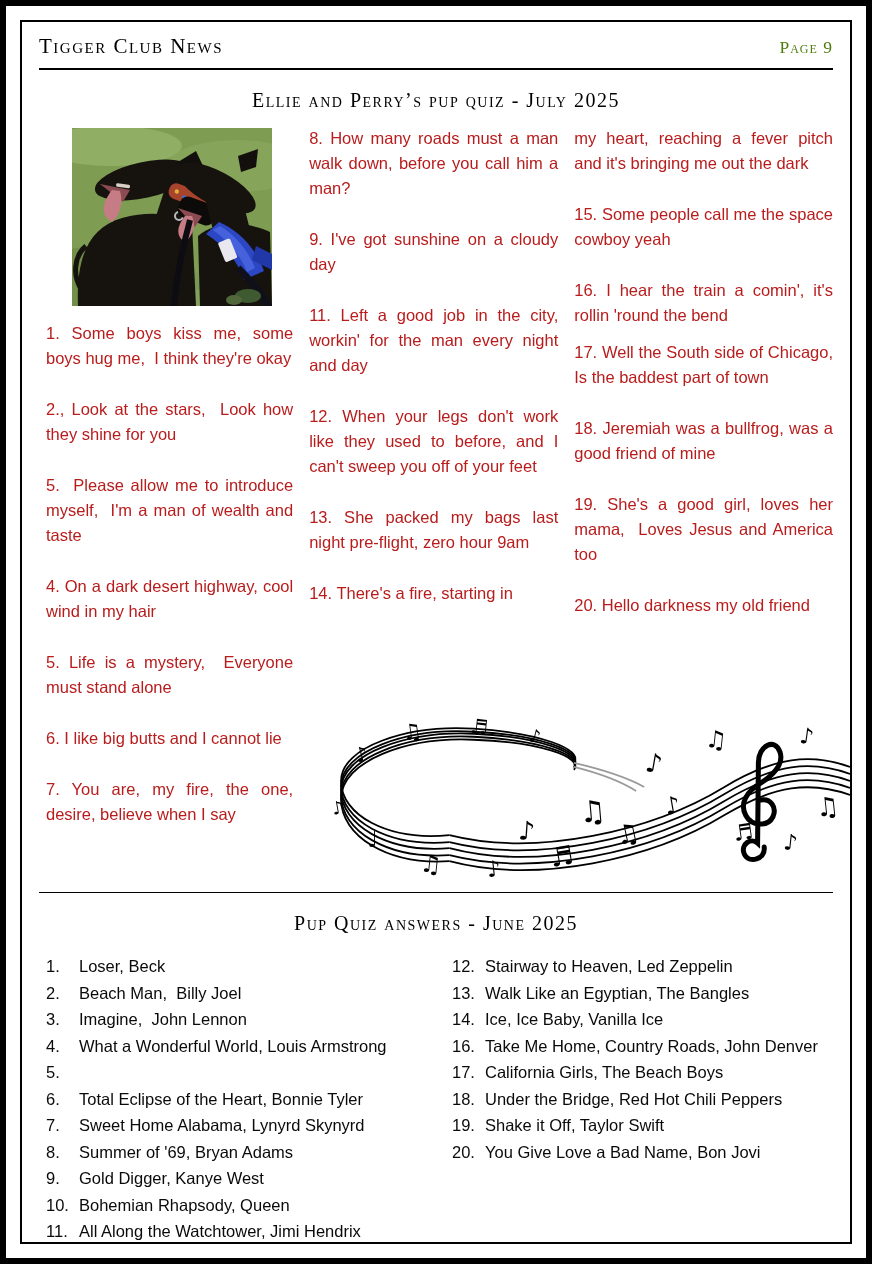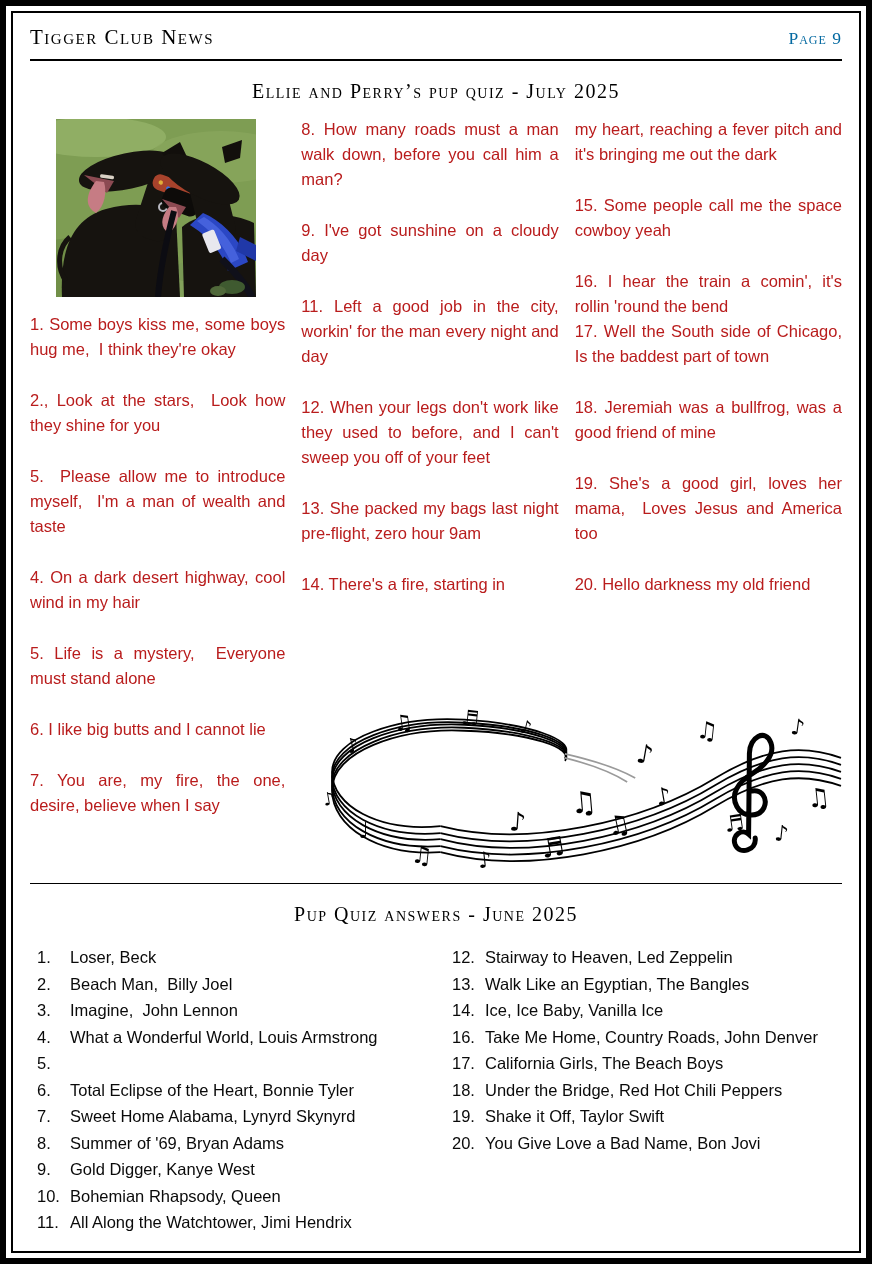--- a/index.html
+++ b/index.html
@@ -1,53 +1,53 @@
 <!DOCTYPE html>
 <html><head>
 <meta charset="utf-8">
 <style>
   html,body{margin:0;padding:0;background:#fff;}
   .page{
     width:872px;height:1264px;box-sizing:border-box;
-    border:6px solid #000;padding:5px;background:#fff;
+    border:6px solid #000;padding:14px;background:#fff;
     font-family:"Liberation Sans",sans-serif;color:#0a0a0a;
     position:relative;
   }
   .inner{
     border:2px solid #000;height:100%;box-sizing:border-box;
     padding:0 17px;overflow:hidden;background:#fff;
   }
   
   .masthead{display:flex;justify-content:space-between;align-items:baseline;padding-top:12px;}
   .masthead-title{
     font-family:"Liberation Serif",serif;font-variant:small-caps;
     font-size:21px;letter-spacing:1.5px;color:#000;
   }
   .masthead-page{
     font-family:"Liberation Serif",serif;font-variant:small-caps;
-    font-size:17.5px;letter-spacing:1px;color:#0369a1;
+    font-size:17.5px;letter-spacing:1px;color:#4d7c0f;
   }
   .rule{border:0;border-top:2px solid #000;margin:9px 0 0 0;}
   .rule.thin{border-top-width:1.5px;margin:0;}
   .section-title{
     text-align:center;font-family:"Liberation Serif",serif;font-variant:small-caps;
     font-weight:normal;font-size:20px;letter-spacing:1.5px;color:#000;
     margin:12px 0 0 0;line-height:36px;
   }
   
   .quiz-body{position:relative;height:766px;margin-top:8px;}
   .cols{display:flex;gap:16px;}
-  .col1{width:256px;}
+  .col1{width:256px;margin-left:7px;}
   .col2{width:258px;}
   .col3{width:268px;}
   p.q{
     font-size:16.5px;line-height:25px;text-align:justify;
     white-space:pre-wrap;margin:0 0 26px 0;color:#b91c1c;
   }
-  p.q.mb0{margin-bottom:0;}
+  p.q.mb0{margin-bottom:12px;}
   .photo{width:200px;height:178px;margin:2px 0 15px 26px;}
   .photo svg{display:block;width:100%;height:100%;}
   .music{position:absolute;left:282px;top:592px;width:530px;height:172px;}
   .music svg{display:block;width:100%;height:100%;}
   
   .acols{display:flex;gap:18px;margin-top:12px;}
   .acol{width:398px;}
   .arow{display:flex;font-size:16.5px;line-height:26.5px;color:#0a0a0a;}
   .anum{flex:0 0 40px;padding-left:7px;box-sizing:border-box;}
   .atext{flex:1;white-space:pre-wrap;}

